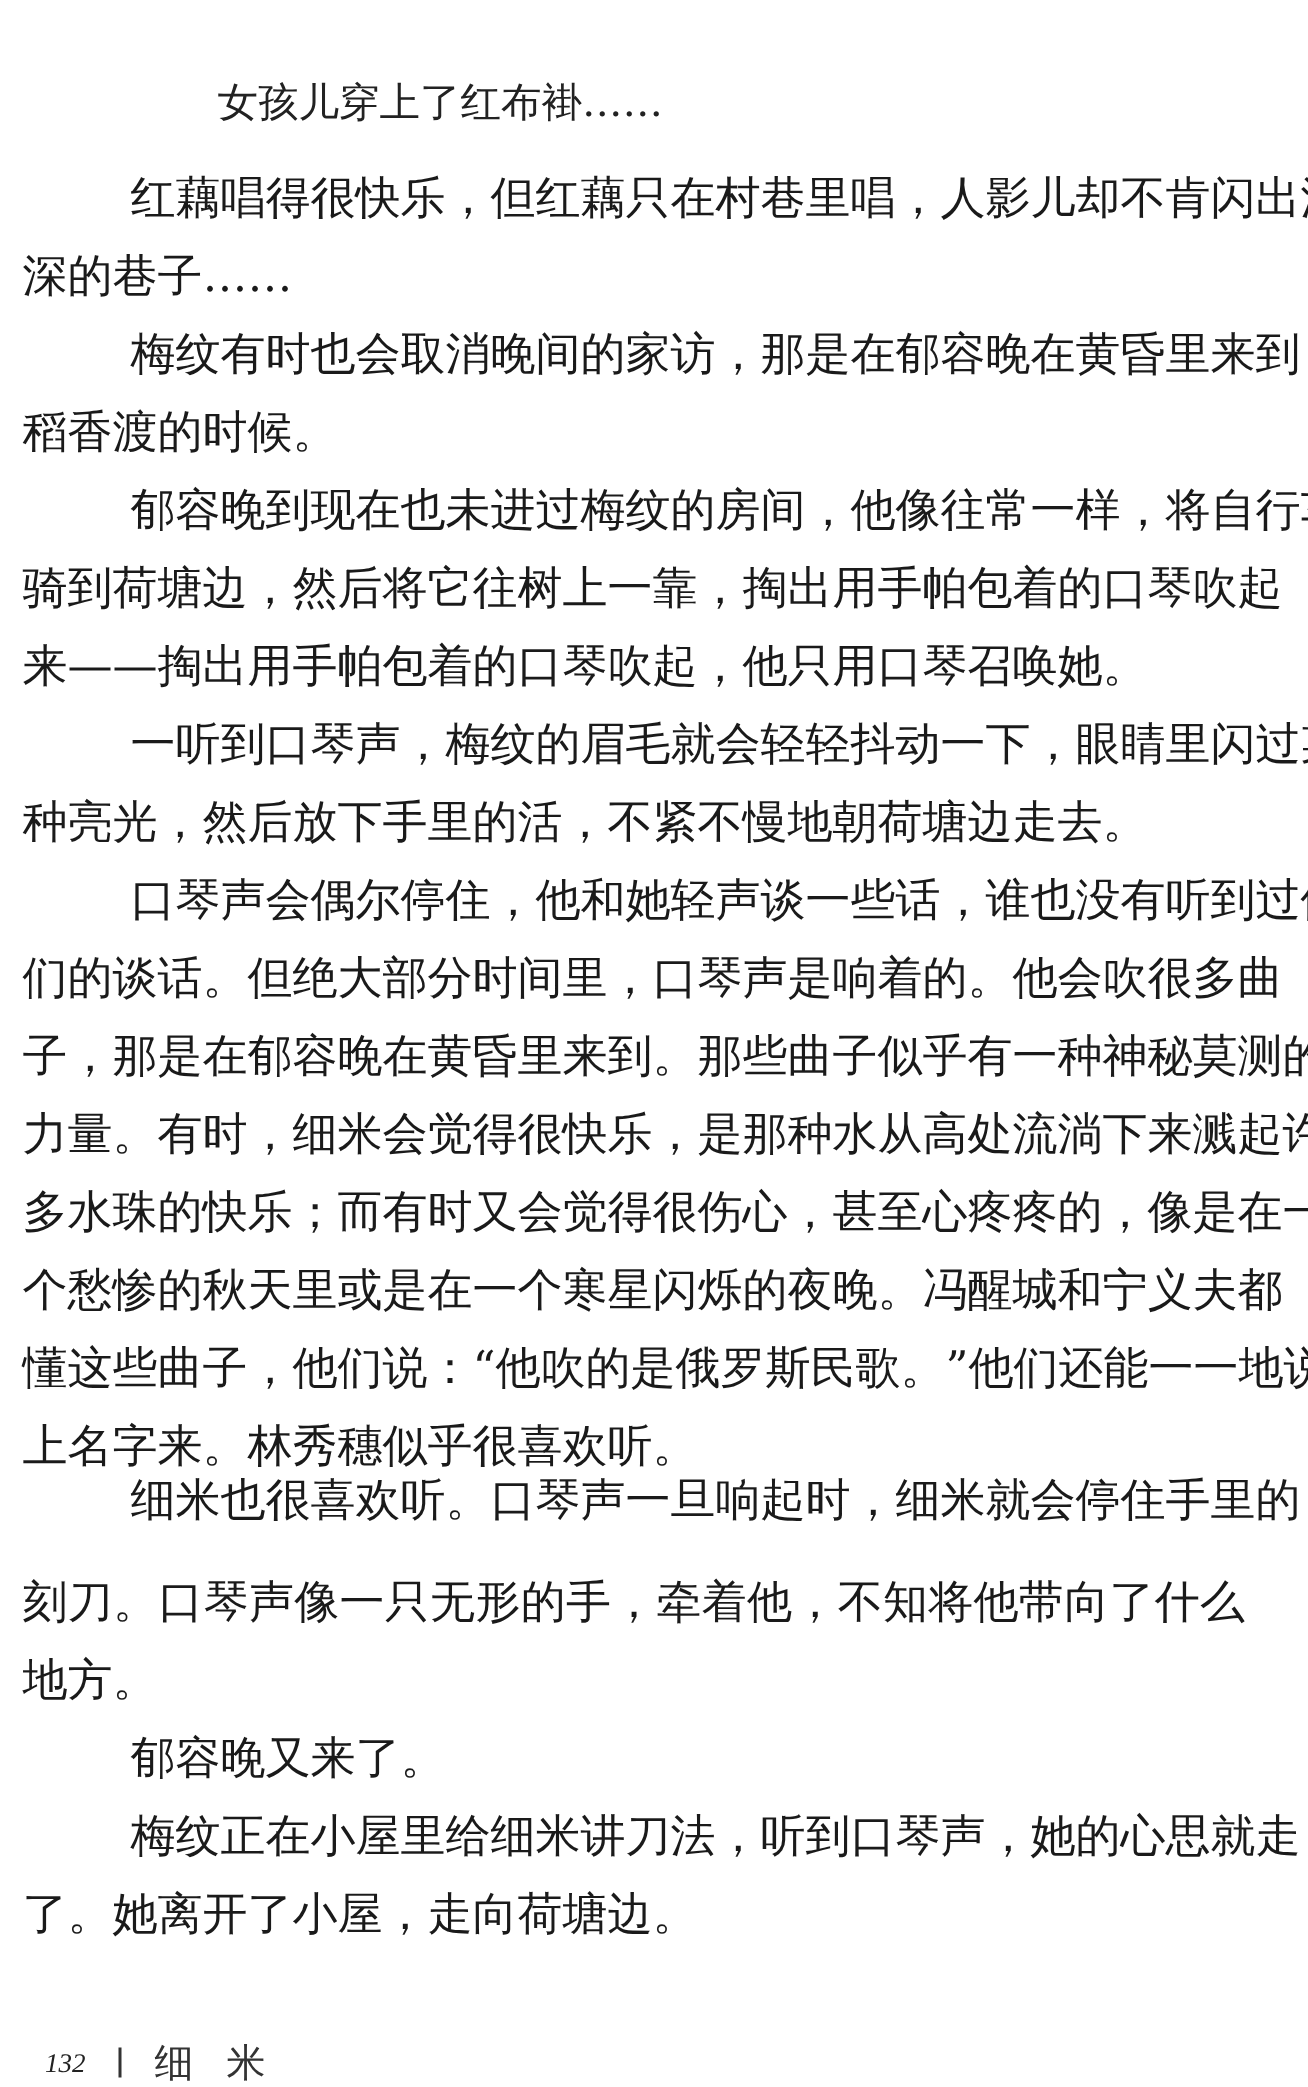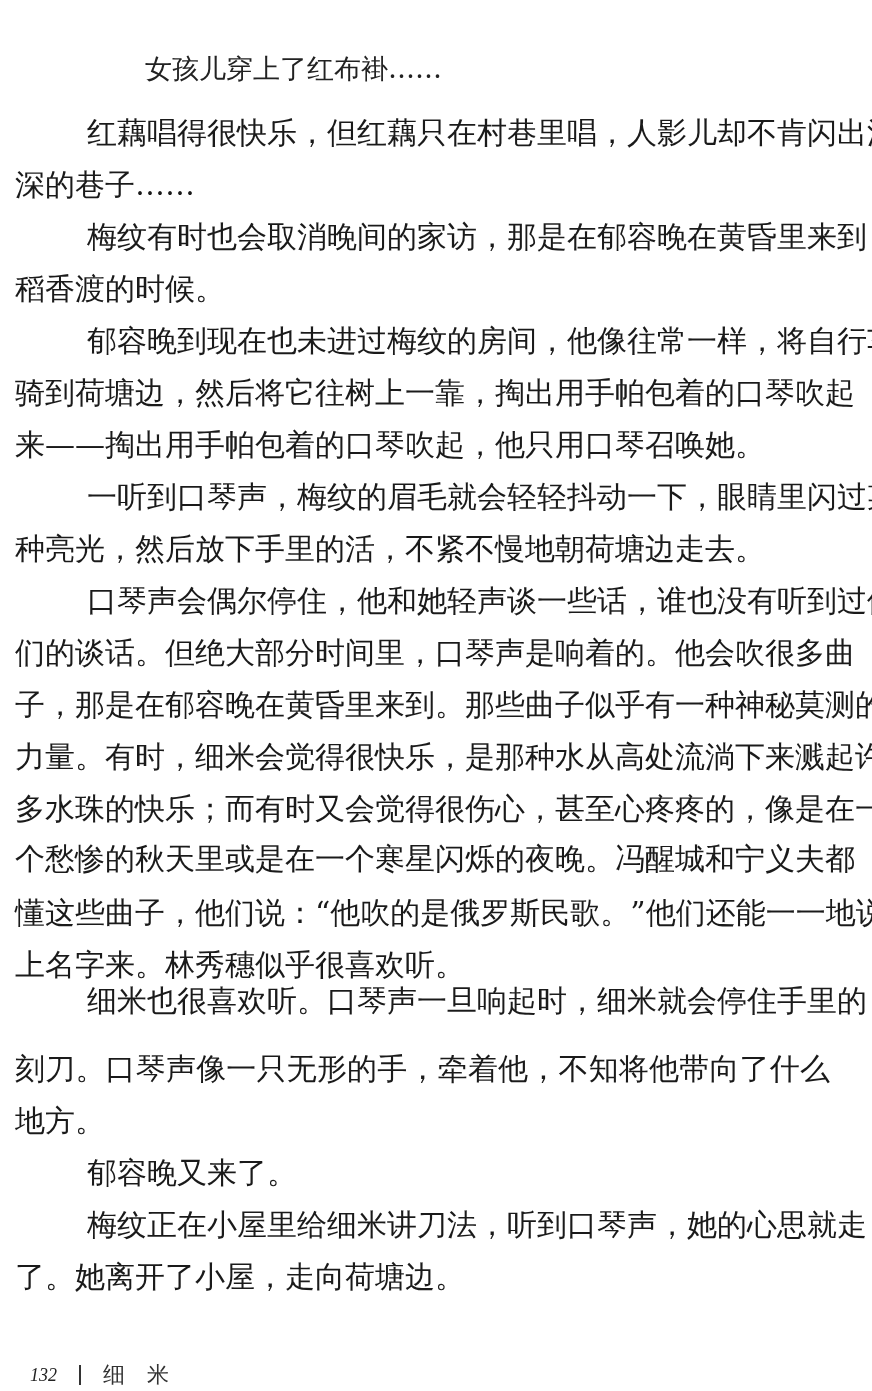--- a/index.html
+++ b/index.html
@@ -7,21 +7,21 @@
          font-family: "DejaVu Serif", "Liberation Serif", serif; color: #1a1a1a; }
   .page { position: absolute; left: 0; top: 0; width: 872px; height: 1391px; margin-top: 25px; }
   .line { position: absolute; left: 15px; width: 815px; font-size: 30px; line-height: 40px;
           white-space: nowrap; letter-spacing: 0px; }
   .line.indent { left: 87px; width: 755px; }
   .verse { position: absolute; left: 145px; top: 24px; font-size: 27px; line-height: 40px;
            white-space: nowrap; color: #222; }
   .footer { position: absolute; left: 30px; top: 1330px; height: 40px; display: flex; align-items: center; }
   .page-num { font-family: "Liberation Serif", serif; font-style: italic; font-size: 18px; color: #222; }
   .sep { display: inline-block; width: 2px; height: 20px; background: #333; margin: 0 22px 0 22px; }
-  .book-title { font-size: 22px; color: #333; letter-spacing: 22px; }
+  .book-title { font-size: 26px; color: #333; letter-spacing: 22px; }
 </style>
 </head>
 <body>
 
 <div class="page">
   <div class="verse">女孩儿穿上了红布褂……</div>
 
   <div id="body-lines">
       <div class="line indent" style="top: 88px;">红藕唱得很快乐，但红藕只在村巷里唱，人影儿却不肯闪出深</div>
       <div class="line" style="top: 140px;">深的巷子……</div>
@@ -30,21 +30,21 @@
       <div class="line indent" style="top: 296px;">郁容晚到现在也未进过梅纹的房间，他像往常一样，将自行车</div>
       <div class="line" style="top: 348px;">骑到荷塘边，然后将它往树上一靠，掏出用手帕包着的口琴吹起</div>
       <div class="line" style="top: 400px;">来——掏出用手帕包着的口琴吹起，他只用口琴召唤她。</div>
       <div class="line indent" style="top: 452px;">一听到口琴声，梅纹的眉毛就会轻轻抖动一下，眼睛里闪过某</div>
       <div class="line" style="top: 504px;">种亮光，然后放下手里的活，不紧不慢地朝荷塘边走去。</div>
       <div class="line indent" style="top: 556px;">口琴声会偶尔停住，他和她轻声谈一些话，谁也没有听到过他</div>
       <div class="line" style="top: 608px;">们的谈话。但绝大部分时间里，口琴声是响着的。他会吹很多曲</div>
       <div class="line" style="top: 660px;">子，那是在郁容晚在黄昏里来到。那些曲子似乎有一种神秘莫测的</div>
       <div class="line" style="top: 712px;">力量。有时，细米会觉得很快乐，是那种水从高处流淌下来溅起许</div>
       <div class="line" style="top: 764px;">多水珠的快乐；而有时又会觉得很伤心，甚至心疼疼的，像是在一</div>
-      <div class="line" style="top: 816px; font-family: Liberation Mono, monospace;">个愁惨的秋天里或是在一个寒星闪烁的夜晚。冯醒城和宁义夫都</div>
+      <div class="line" style="top: 816px;">个愁惨的秋天里或是在一个寒星闪烁的夜晚。冯醒城和宁义夫都</div>
       <div class="line" style="top: 868px;">懂这些曲子，他们说：“他吹的是俄罗斯民歌。”他们还能一一地说</div>
       <div class="line" style="top: 920px;">上名字来。林秀穗似乎很喜欢听。</div>
       <div class="line indent" style="top: 956px;">细米也很喜欢听。口琴声一旦响起时，细米就会停住手里的</div>
       <div class="line" style="top: 1024px; letter-spacing: 0.192308px;">刻刀。口琴声像一只无形的手，牵着他，不知将他带向了什么</div>
       <div class="line" style="top: 1076px;">地方。</div>
       <div class="line indent" style="top: 1128px;">郁容晚又来了。</div>
       <div class="line indent" style="top: 1180px;">梅纹正在小屋里给细米讲刀法，听到口琴声，她的心思就走</div>
       <div class="line" style="top: 1232px;">了。她离开了小屋，走向荷塘边。</div>
     </div>
 

